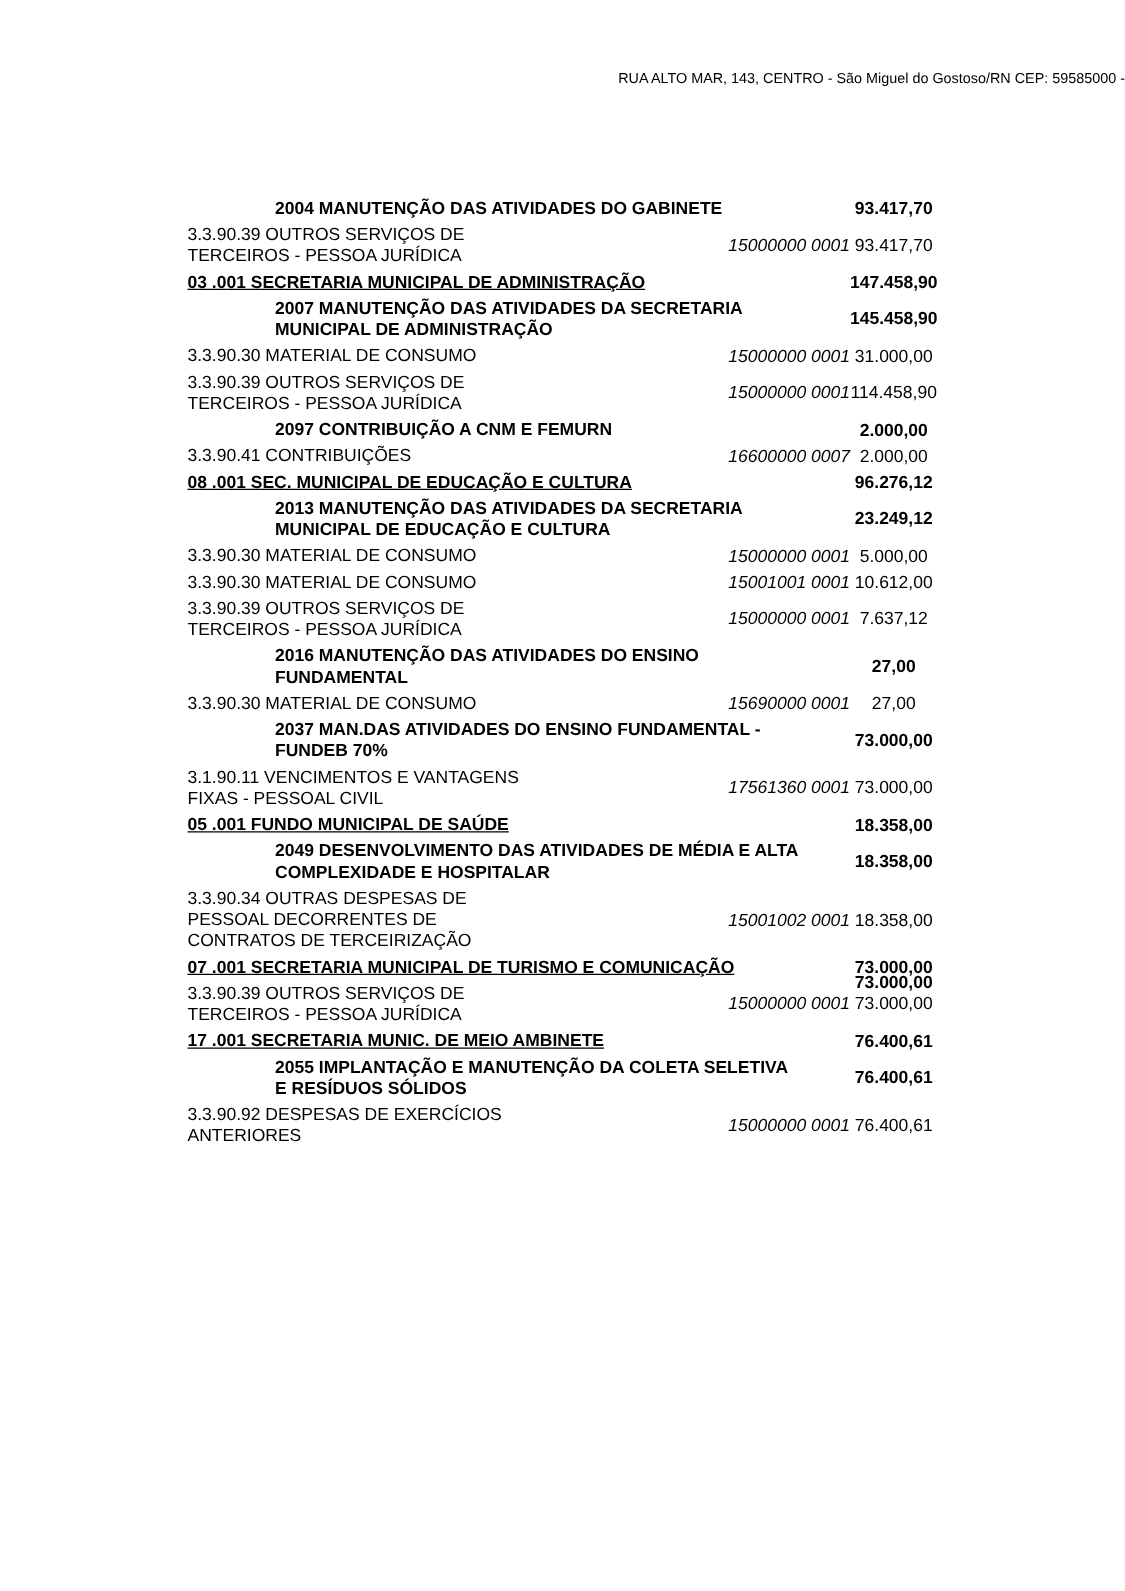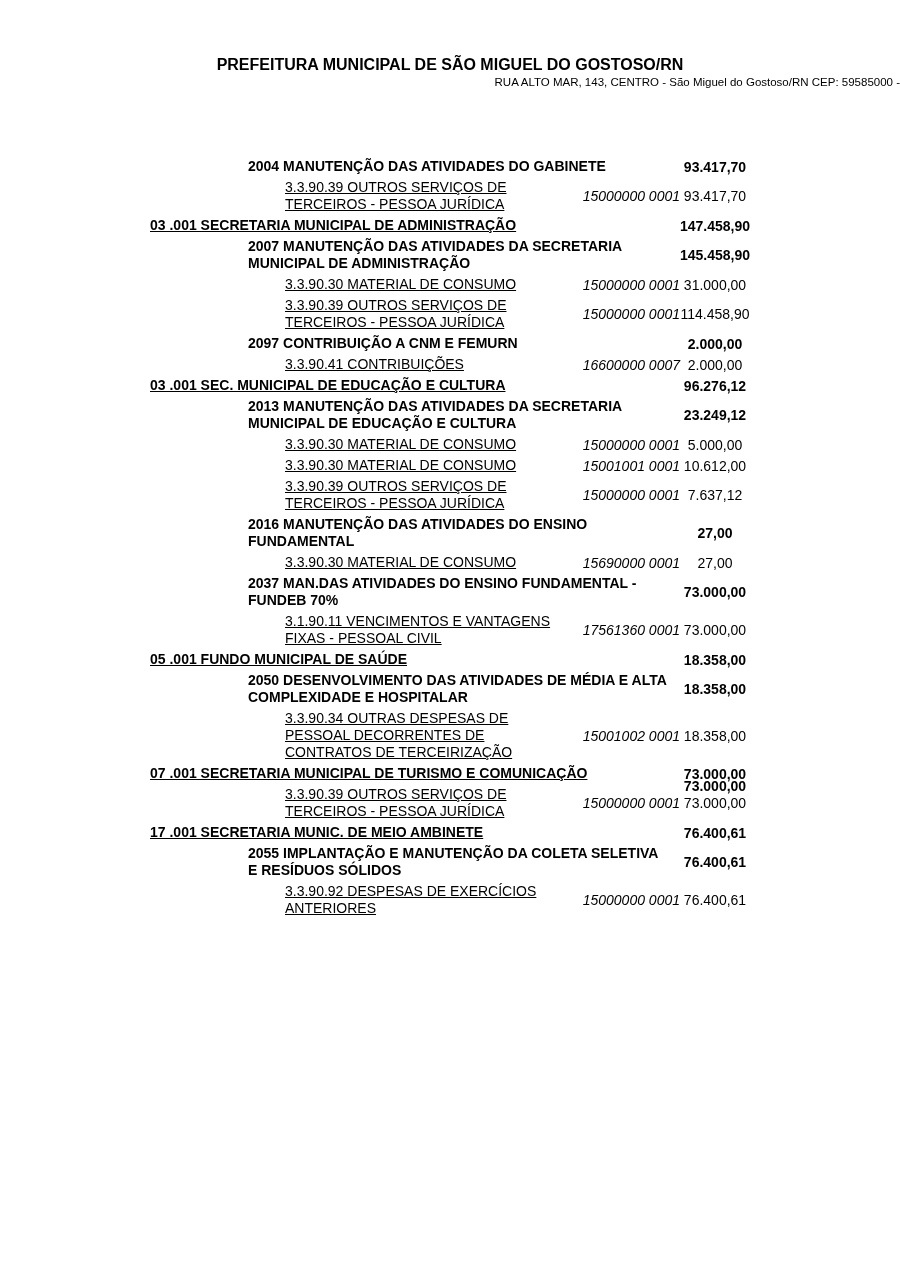--- a/index.html
+++ b/index.html
@@ -42,22 +42,22 @@
     width: 620px;
   }
   .row {
     position: relative;
     font-size: 14px;
     line-height: 17px;
     margin-bottom: 4px;
   }
   .row .desc { display: block; }
   .row.l1 .desc { margin-left: 0;   width: 470px; font-weight: bold; text-decoration: underline; }
-  .row.l2 .desc { margin-left: 98px;  width: 420px; font-weight: bold; }
-  .row.l3 .desc { margin-left: 135px; width: 275px; font-weight: normal; text-decoration: underline; }
+  .row.l2 .desc { margin-left: 70px;  width: 420px; font-weight: bold; }
+  .row.l3 .desc { width: 275px; font-weight: normal; }
   .row .code {
     position: absolute;
     right: 90px;
     top: 50%;
     transform: translateY(-50%);
     width: 140px;
     text-align: right;
     white-space: nowrap;
     font-style: italic;
   }
@@ -70,21 +70,20 @@
     text-align: center;
     white-space: nowrap;
   }
   .row.l1 .value, .row.l2 .value { font-weight: bold; }
 </style>
 </head>
 <body>
 
 <div class="page">
   <div class="doc-header">
-    <div class="doc-title">PREFEITURA MUNICIPAL DE SÃO MIGUEL DO GOSTOSO/RN</div>
     <div class="doc-subtitle">RUA ALTO MAR, 143, CENTRO - São Miguel do Gostoso/RN CEP: 59585000 -</div>
   </div>
   <div class="doc-body">
   <div class="row l2">
     <span class="desc">2004 MANUTENÇÃO DAS ATIVIDADES DO GABINETE</span>
     <span class="code"></span>
     <span class="value">93.417,70</span>
   </div>
 
   <div class="row l3">
@@ -123,21 +122,21 @@
     <span class="value">2.000,00</span>
   </div>
 
   <div class="row l3">
     <span class="desc">3.3.90.41 CONTRIBUIÇÕES</span>
     <span class="code">16600000 0007</span>
     <span class="value">2.000,00</span>
   </div>
 
   <div class="row l1">
-    <span class="desc">03 .001 SEC. MUNICIPAL DE EDUCAÇÃO E CULTURA</span>
+    <span class="desc">08 .001 SEC. MUNICIPAL DE EDUCAÇÃO E CULTURA</span>
     <span class="code"></span>
     <span class="value">96.276,12</span>
   </div>
 
   <div class="row l2">
     <span class="desc">2013 MANUTENÇÃO DAS ATIVIDADES DA SECRETARIA MUNICIPAL DE EDUCAÇÃO E CULTURA</span>
     <span class="code"></span>
     <span class="value">23.249,12</span>
   </div>
 
@@ -183,21 +182,21 @@
     <span class="value">73.000,00</span>
   </div>
 
   <div class="row l1">
     <span class="desc">05 .001 FUNDO MUNICIPAL DE SAÚDE</span>
     <span class="code"></span>
     <span class="value">18.358,00</span>
   </div>
 
   <div class="row l2">
-    <span class="desc">2050 DESENVOLVIMENTO DAS ATIVIDADES DE MÉDIA E ALTA COMPLEXIDADE E HOSPITALAR</span>
+    <span class="desc">2049 DESENVOLVIMENTO DAS ATIVIDADES DE MÉDIA E ALTA COMPLEXIDADE E HOSPITALAR</span>
     <span class="code"></span>
     <span class="value">18.358,00</span>
   </div>
 
   <div class="row l3">
     <span class="desc">3.3.90.34 OUTRAS DESPESAS DE PESSOAL DECORRENTES DE CONTRATOS DE TERCEIRIZAÇÃO</span>
     <span class="code">15001002 0001</span>
     <span class="value">18.358,00</span>
   </div>
 

